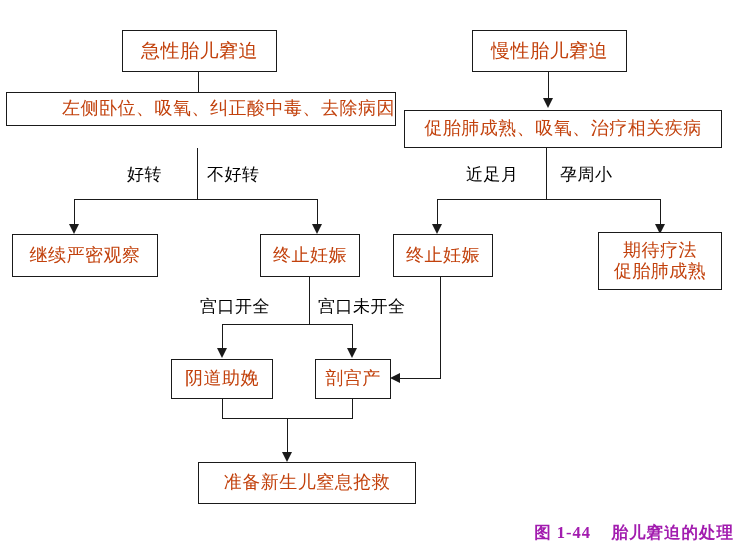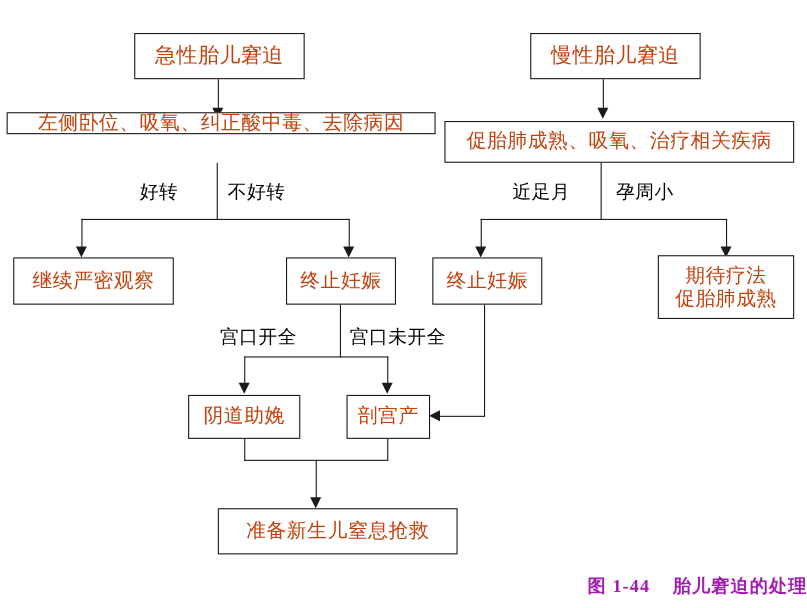--- a/index.html
+++ b/index.html
@@ -75,31 +75,31 @@
 </style>
 </head>
 <body>
 
 <div id="page">
 
   <div class="box box-lg" style="left:122px; top:30px; width:155px; height:42px;">
     <span>急性胎儿窘迫</span>
   </div>
 
-  <div class="box box-lg" style="left:472px; top:30px; width:155px; height:42px;margin-left:10px;">
+  <div class="box box-lg" style="left:472px; top:30px; width:155px; height:42px;">
     <span>慢性胎儿窘迫</span>
   </div>
 
   <div class="ln ln-v" style="left:198px; top:72px; height:28px;"></div>
   <div class="arrow-d" style="left:193.2px; top:98px;"></div>
 
   <div class="ln ln-v" style="left:548px; top:72px; height:28px;"></div>
   <div class="arrow-d" style="left:543.2px; top:98px;"></div>
 
-  <div class="box box-md" style="left:6px; top:102px; width:390px; height:20px;">
+  <div class="box box-md" style="left:6px; top:92px; width:390px; height:34px;justify-content:flex-end;">
     <span>左侧卧位、吸氧、纠正酸中毒、去除病因</span>
   </div>
 
   <div class="box box-md" style="left:404px; top:110px; width:318px; height:38px;">
     <span>促胎肺成熟、吸氧、治疗相关疾病</span>
   </div>
 
   <div class="ln ln-v" style="left:197px; top:148px; height:52px;"></div>
   <div class="ln ln-h" style="left:74px; top:199px; width:244px;"></div>
   <div class="ln ln-v" style="left:74px; top:199px; height:27px;"></div>

